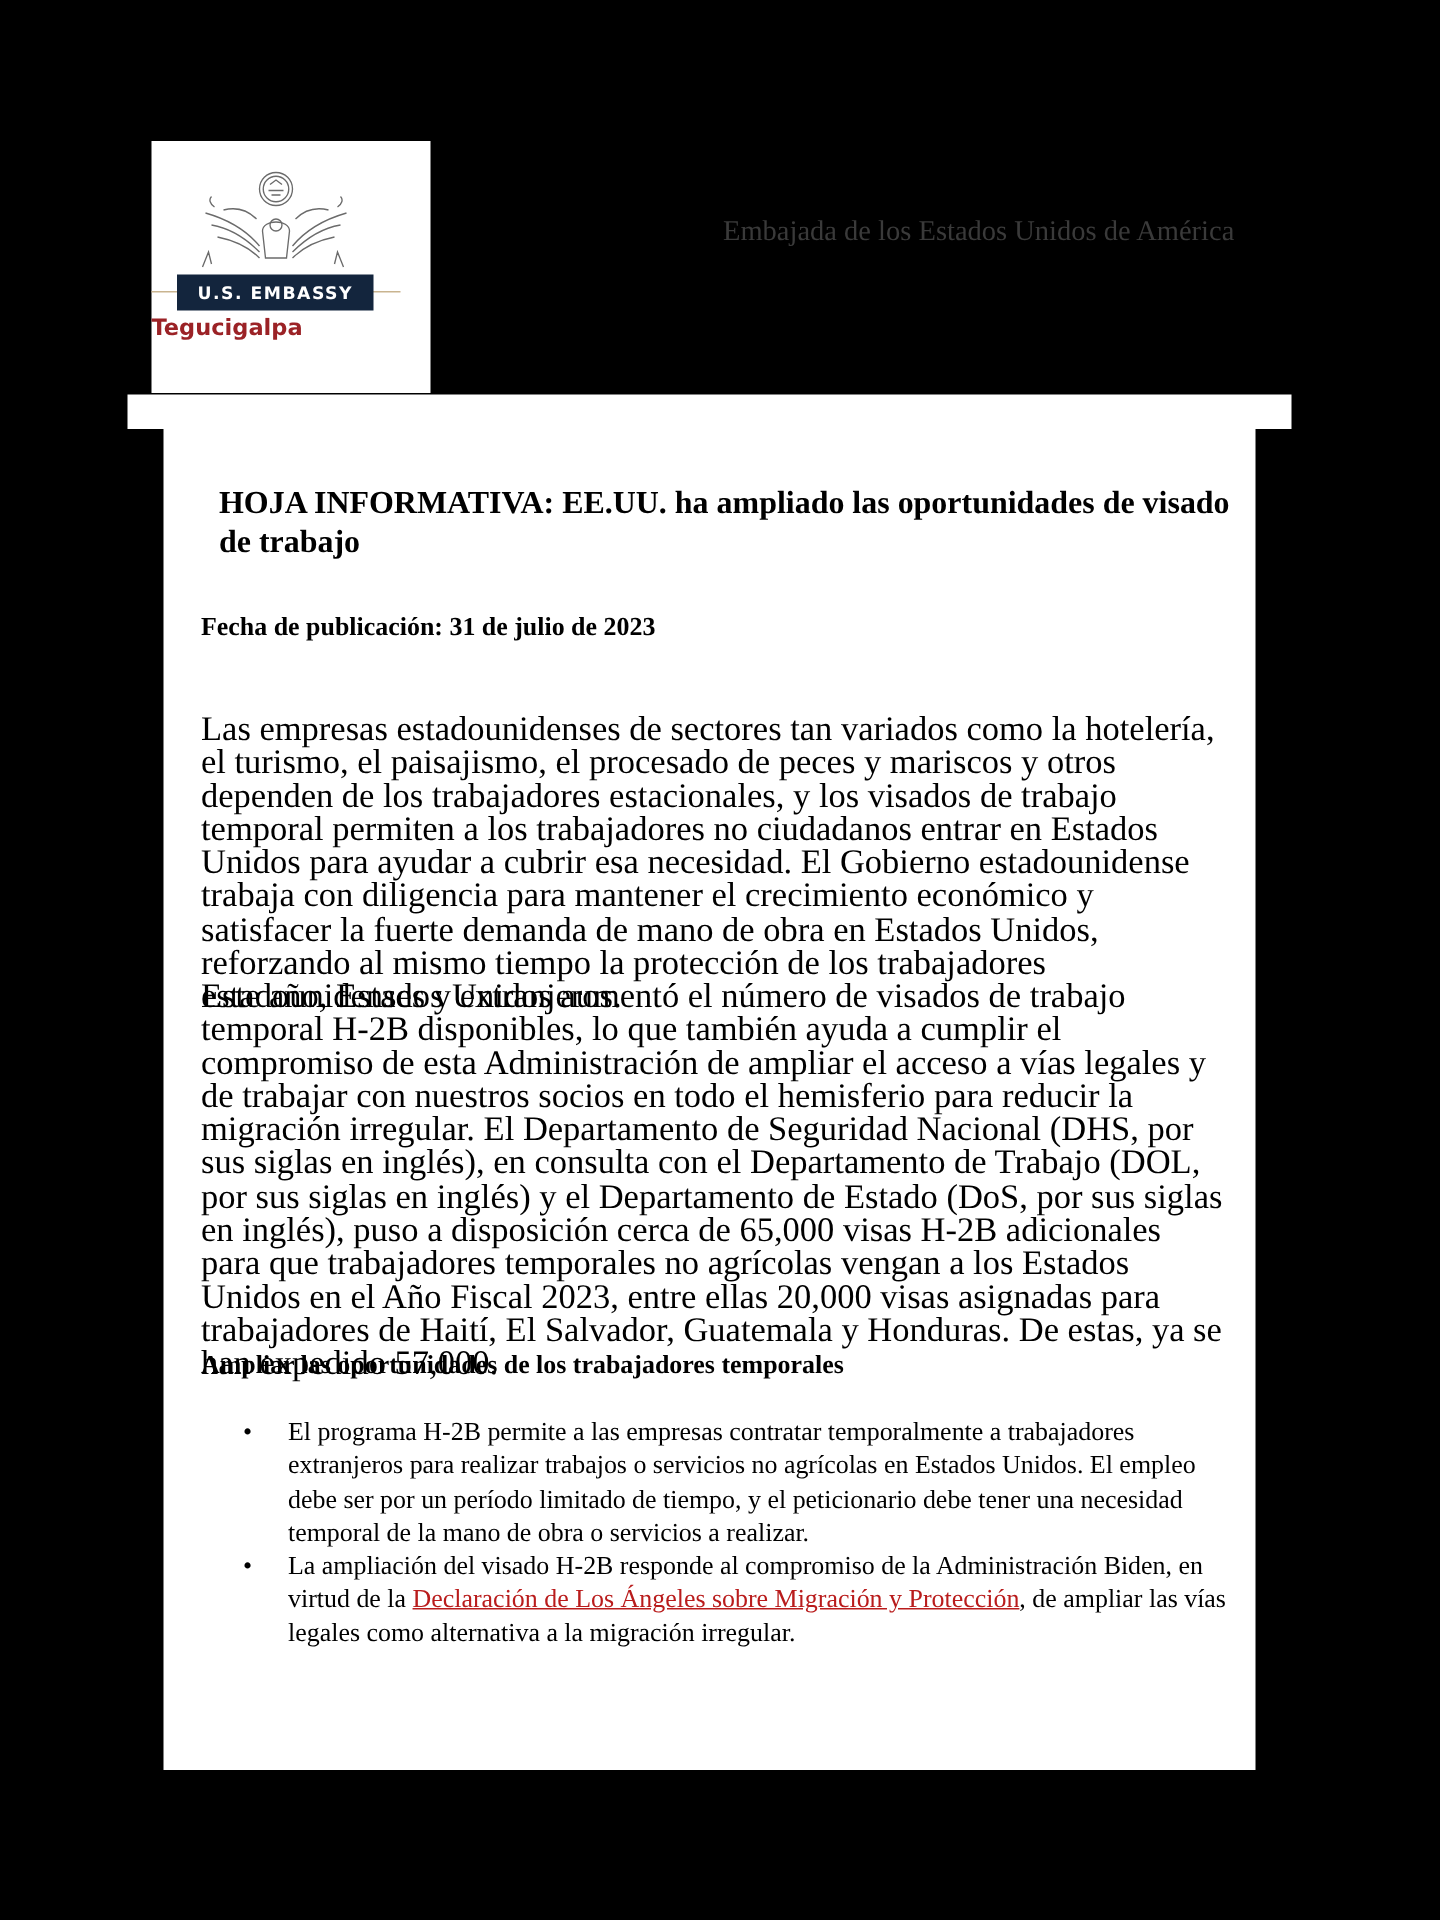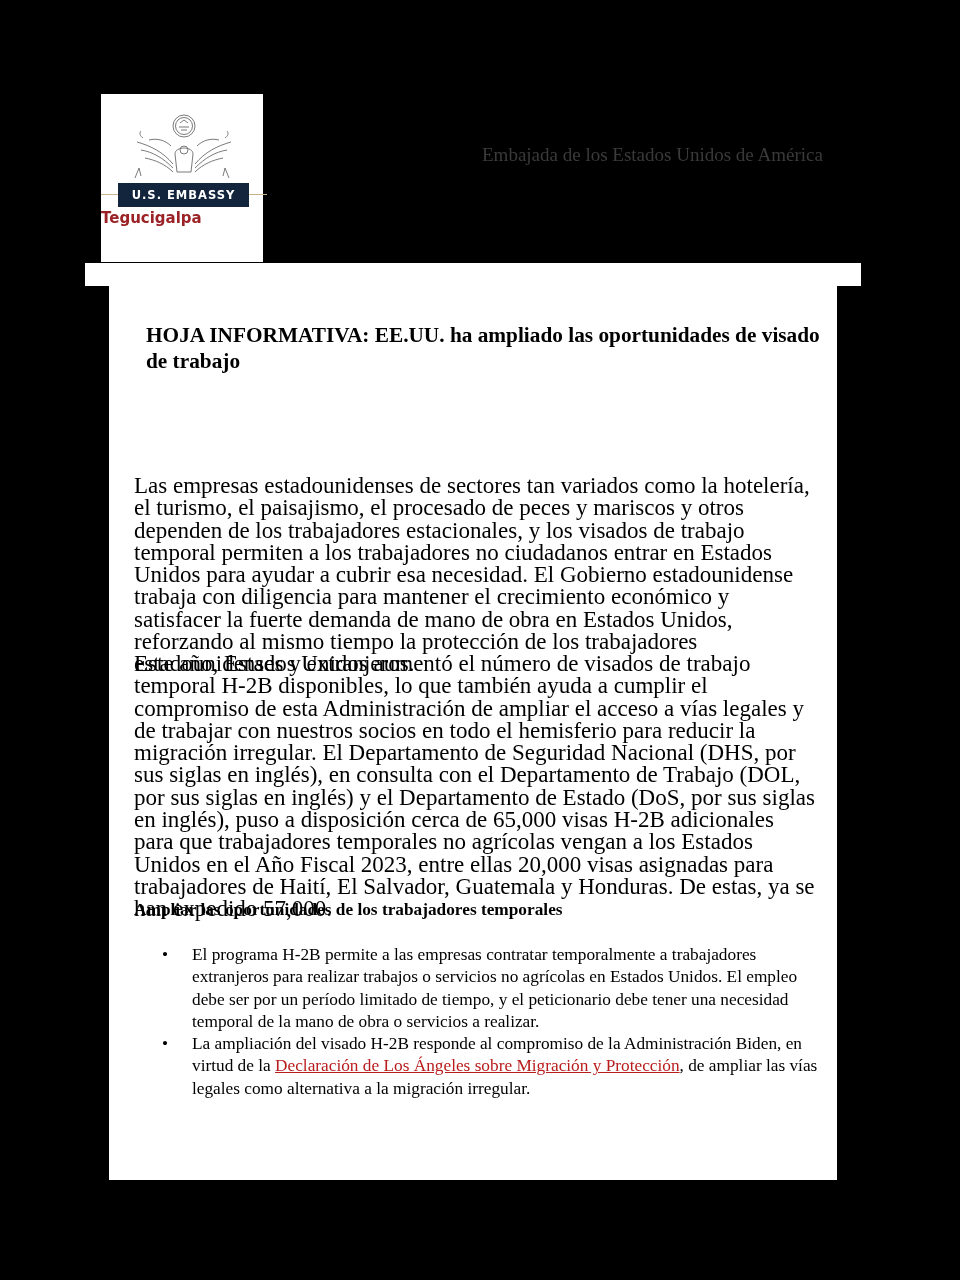--- a/index.html
+++ b/index.html
@@ -12,21 +12,21 @@
       height: 1280px;
       position: relative;
       overflow: hidden;
       font-family: "Liberation Serif", "DejaVu Serif", serif;
       color: #000;
     }
     .logo-box {
       position: absolute;
       left: 101px;
       top: 94px;
-      width: 162px;
+      width: 186px;
       height: 168px;
       background: #ffffff;
     }
     .logo-seal {
       position: absolute;
       left: 30px;
       top: 18px;
       width: 106px;
       height: 70px;
     }
@@ -182,20 +182,21 @@
 
 <div class="embassy-name">Embajada de los Estados Unidos de América</div>
 
 <div class="header-bar"></div>
 
 <div class="page">
   <div class="content">
     <h1 class="doc-title">HOJA INFORMATIVA: EE.UU. ha ampliado las oportunidades de visado de trabajo</h1>
 
     <div class="meta">
+      <div>Fecha de publicación: 31 de julio de 2023</div>
     </div>
 
     <p class="para p1">Las empresas estadounidenses de sectores tan variados como la hotelería, el turismo, el paisajismo, el procesado de peces y mariscos y otros dependen de los trabajadores estacionales, y los visados de trabajo temporal permiten a los trabajadores no ciudadanos entrar en Estados Unidos para ayudar a cubrir esa necesidad. El Gobierno estadounidense trabaja con diligencia para mantener el crecimiento económico y satisfacer la fuerte demanda de mano de obra en Estados Unidos, reforzando al mismo tiempo la protección de los trabajadores estadounidenses y extranjeros.</p>
     <p class="para p2">Este año, Estados Unidos aumentó el número de visados de trabajo temporal H-2B disponibles, lo que también ayuda a cumplir el compromiso de esta Administración de ampliar el acceso a vías legales y de trabajar con nuestros socios en todo el hemisferio para reducir la migración irregular. El Departamento de Seguridad Nacional (DHS, por sus siglas en inglés), en consulta con el Departamento de Trabajo (DOL, por sus siglas en inglés) y el Departamento de Estado (DoS, por sus siglas en inglés), puso a disposición cerca de 65,000 visas H-2B adicionales para que trabajadores temporales no agrícolas vengan a los Estados Unidos en el Año Fiscal 2023, entre ellas 20,000 visas asignadas para trabajadores de Haití, El Salvador, Guatemala y Honduras. De estas, ya se han expedido 57,000.</p>
 
     <h2 class="section-heading">Ampliar las oportunidades de los trabajadores temporales</h2>
 
     <ul class="bullets">
       <li class="bullet">
         <span class="bullet-dot">•</span>

